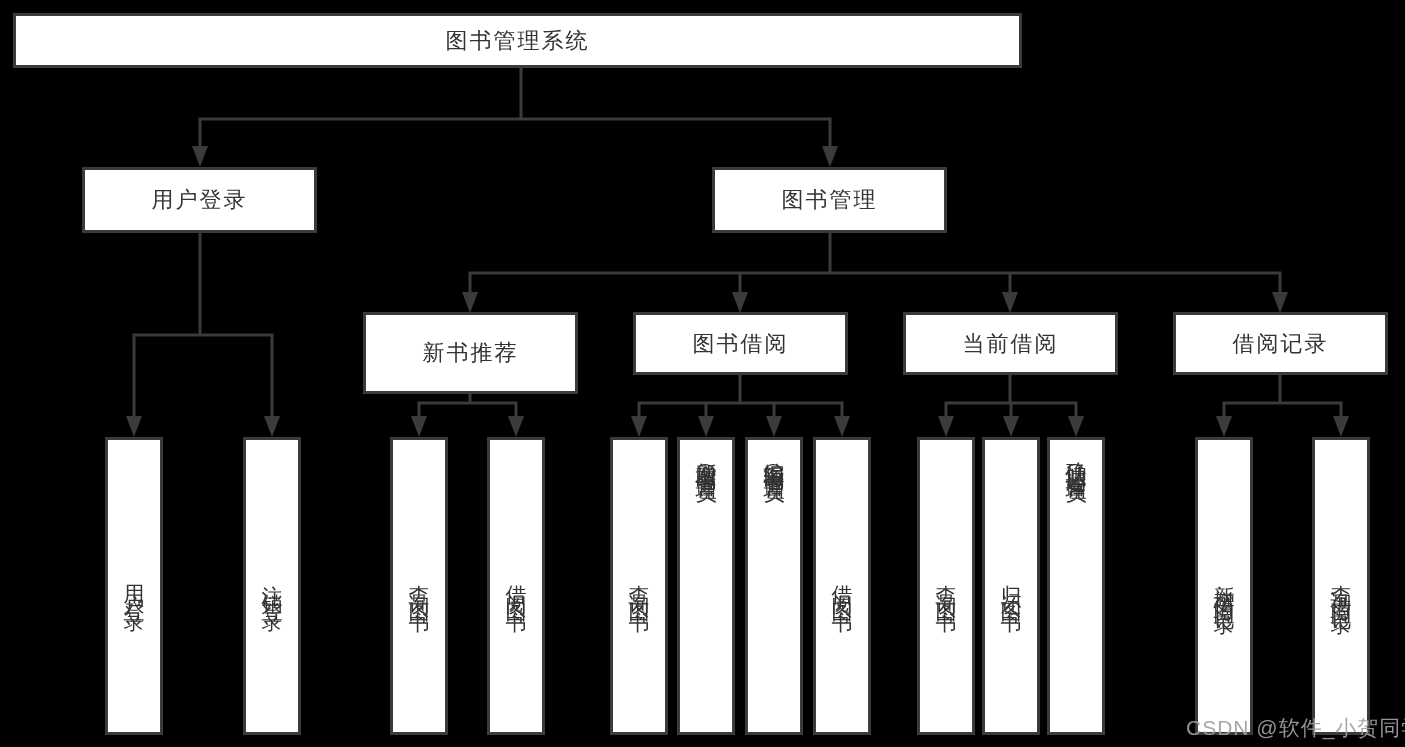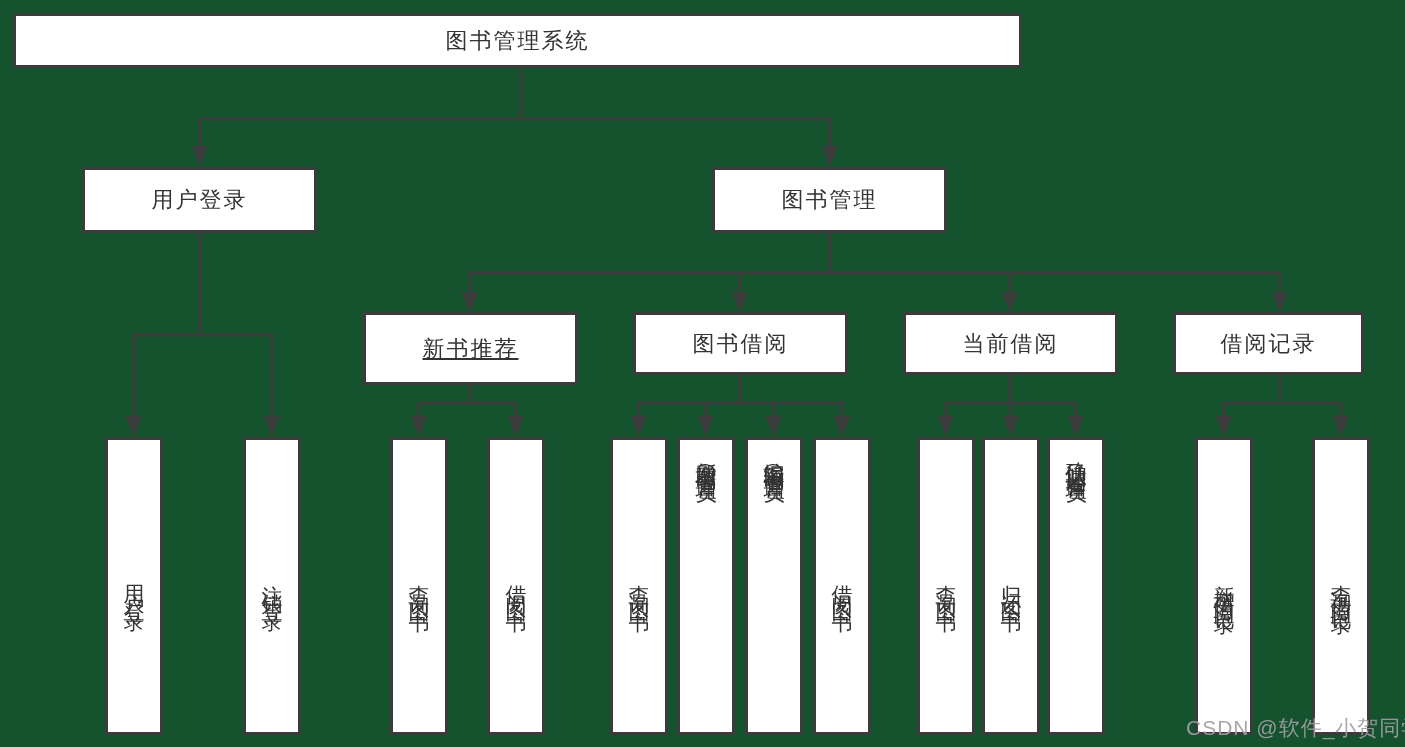--- a/index.html
+++ b/index.html
@@ -1,19 +1,19 @@
 <!DOCTYPE html>
 <html><head>
 <meta charset="utf-8">
 <style>
   html,body{margin:0;padding:0;background:#fff;}
   #canvas{
     position:relative;
     width:1405px;height:747px;
-    background:#14532d;
+    background:#000000;
     font-family:"Liberation Sans","DejaVu Sans",sans-serif;
     overflow:hidden;
   }
   #connectors{position:absolute;left:0;top:0;z-index:0;}
   .node{
     position:absolute;
     box-sizing:border-box;
     border:3px solid #3b3b3b;
     background:#ffffff;
     display:flex;align-items:center;justify-content:center;
@@ -83,30 +83,30 @@
     <span class="hlabel">图书管理系统</span>
   </div>
 
   <div class="node" style="left:82px;top:167px;width:235px;height:66px;">
     <span class="hlabel">用户登录</span>
   </div>
   <div class="node" style="left:712px;top:167px;width:235px;height:66px;font-family:Liberation Serif, serif;">
     <span class="hlabel">图书管理</span>
   </div>
 
-  <div class="node" style="left:363px;top:312px;width:215px;height:73px;text-decoration:underline;">
+  <div class="node" style="left:363px;top:312px;width:215px;height:82px;">
     <span class="hlabel">新书推荐</span>
   </div>
   <div class="node" style="left:903px;top:312px;width:215px;height:63px;">
     <span class="hlabel">当前借阅</span>
   </div>
   <div class="node" style="left:633px;top:312px;width:215px;height:63px;">
     <span class="hlabel">图书借阅</span>
   </div>
-  <div class="node" style="left:1173px;top:312px;width:191px;height:63px;">
+  <div class="node" style="left:1173px;top:312px;width:215px;height:63px;">
     <span class="hlabel">借阅记录</span>
   </div>
 
   <div class="node leaf" style="left:105px;top:437px;width:58px;height:298px;">
     <span>用户登录</span>
   </div>
   <div class="node leaf" style="left:243px;top:437px;width:58px;height:298px;">
     <span>注销登录</span>
   </div>
 

